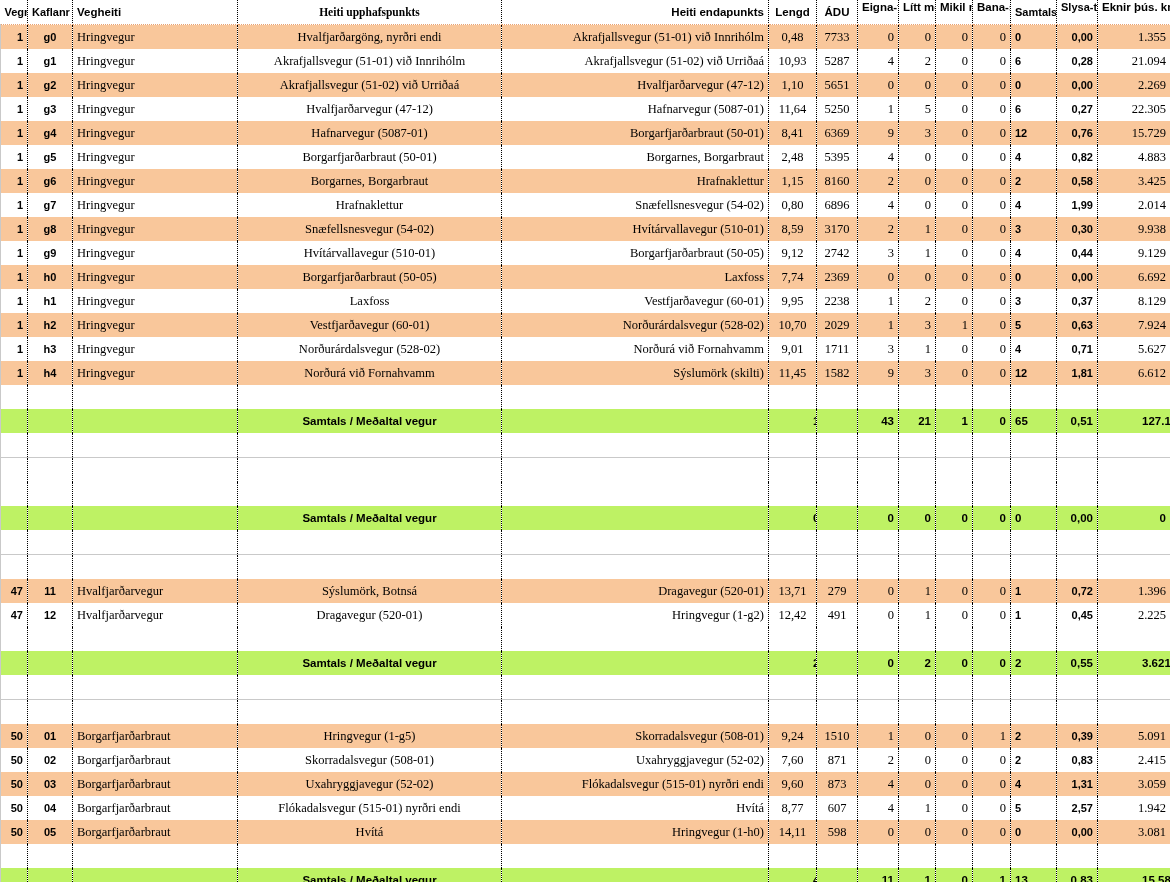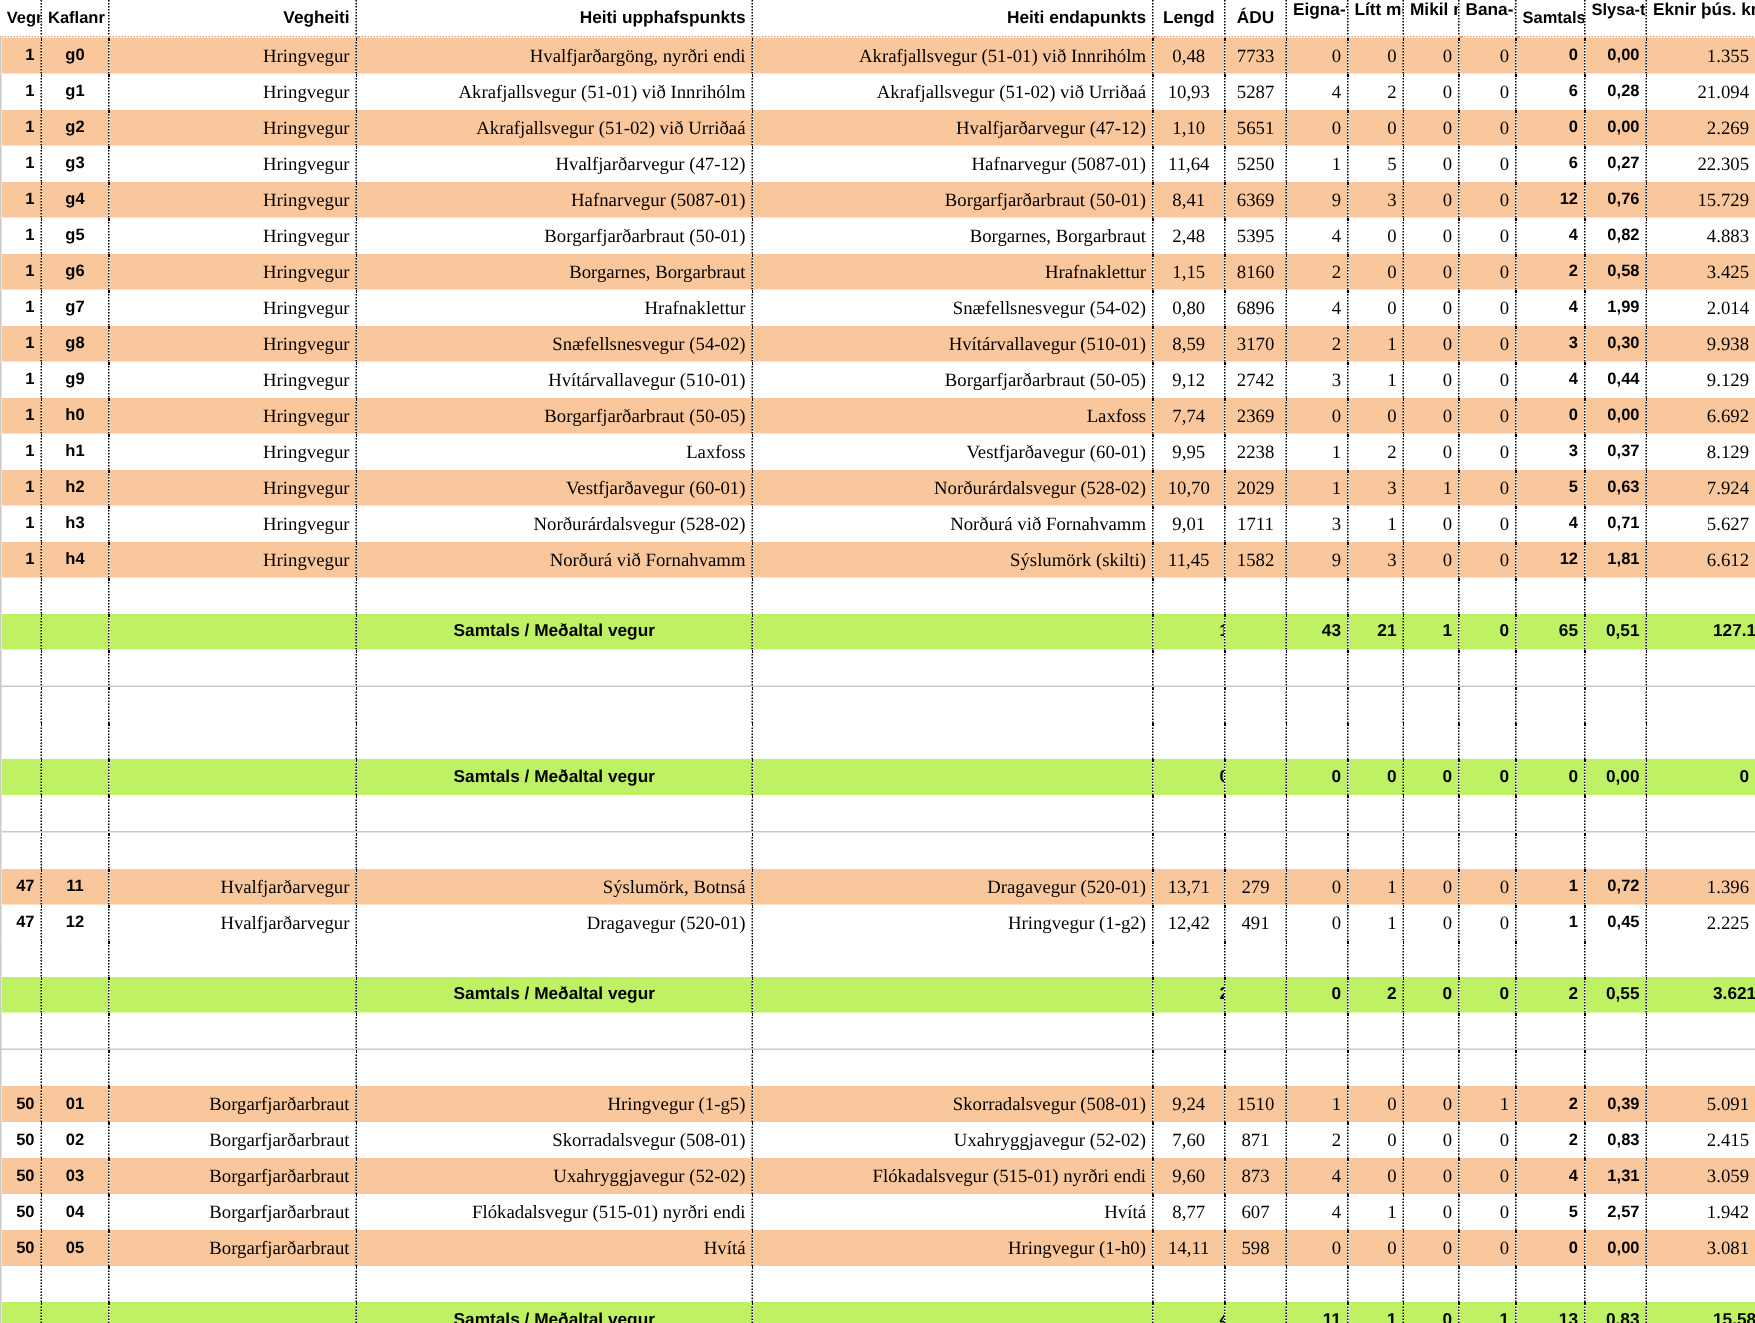--- a/index.html
+++ b/index.html
@@ -47,30 +47,30 @@
   tr.total td{
     background:#bef264;
     font-family:"Liberation Sans", sans-serif;
     font-weight:bold;
     font-size:11.5px;
     border-right:1px dotted #000;
   }
   
   .c-vegnr{width:27px;text-align:right;font-family:"Liberation Sans",sans-serif;font-weight:bold;font-size:11px;border-right:1px solid #c9c9c9;padding-right:4px;}
   .c-kafla{width:45px;text-align:center;font-family:Liberation Sans, sans-serif;font-weight:bold;font-size:11px;border-right:1px dotted #000;}
-  .c-vegh{width:165px;text-align:right;}
-  .c-upph{width:264px;text-align:right;}
+  .c-vegh{width:165px;text-align:left;}
+  .c-upph{width:264px;text-align:center;font-family:Liberation Serif, serif;}
   .c-enda{width:267px;text-align:right;}
   .c-lengd{width:48px;text-align:center;}
   .c-adu{width:41px;text-align:center;}
   .c-eign{width:41px;text-align:right;}
   .c-litt{width:37px;text-align:right;}
   .c-mikil{width:37px;text-align:right;}
   .c-bana{width:38px;text-align:right;}
-  .c-samt{width:46px;text-align:right;font-family:"Liberation Sans",sans-serif;font-weight:bold;font-size:11px;margin-top:12px;}
+  .c-samt{width:46px;text-align:left;font-family:"Liberation Sans",sans-serif;font-weight:bold;font-size:11px;margin-top:12px;}
   .c-slys{width:41px;text-align:right;font-family:"Liberation Sans",sans-serif;font-weight:bold;font-size:11px;}
   .c-eknir{width:73px;text-align:right;border-right:none;}
   tr.total .c-samt,tr.total .c-slys{font-size:11.5px;}
   tr.total .c-lengd,tr.total .c-eknir{font-weight:bold;padding-left:44px;}
   tr.total td.label{text-align:center;}
   
   td.c-vegnr{border-left:1px solid #c9c9c9;}
   th.c-vegnr{border-left:none;border-right:1px solid #c9c9c9;}
   .clip-top{position:relative;top:-5px;}
 </style>

